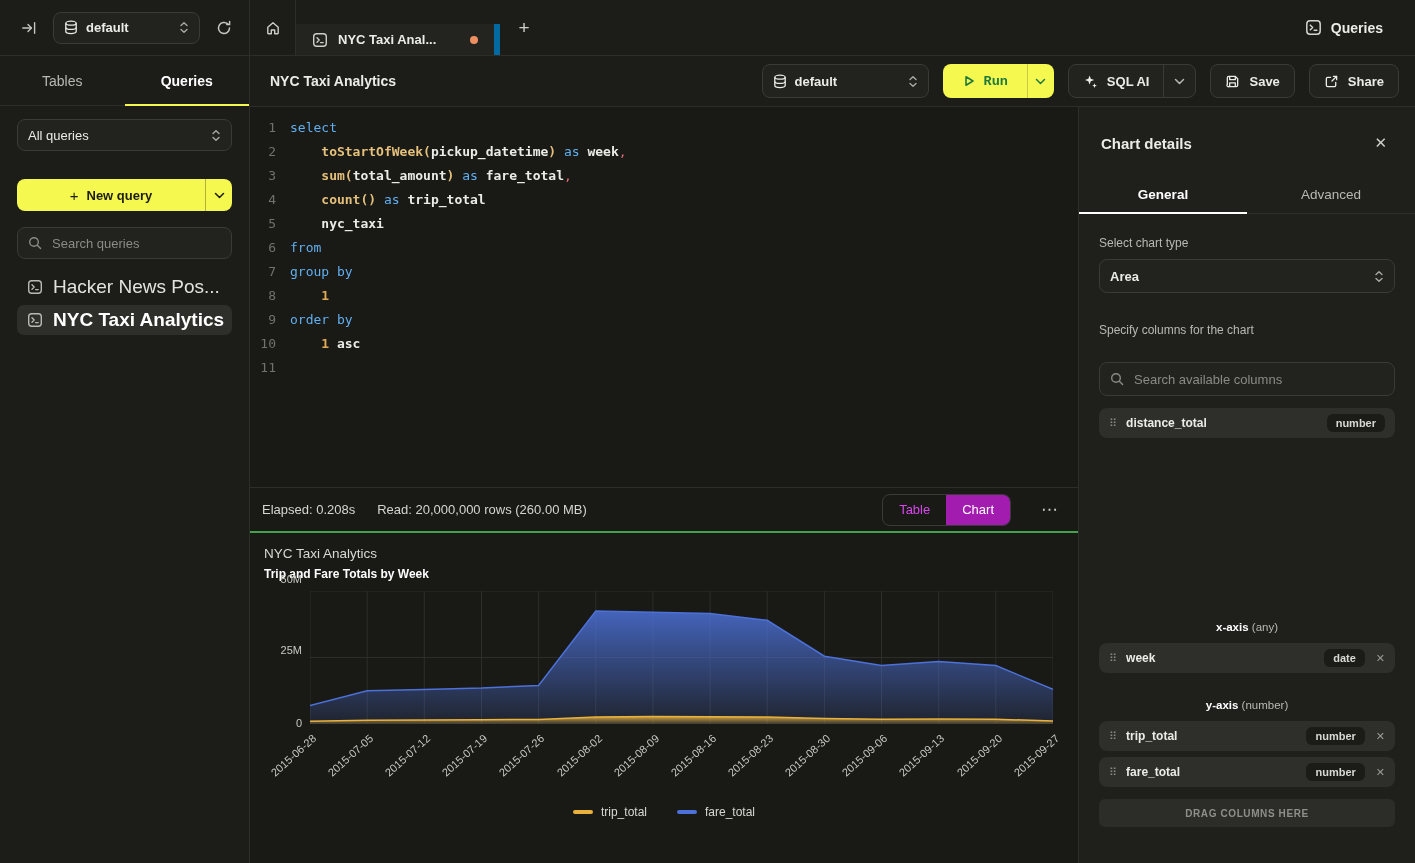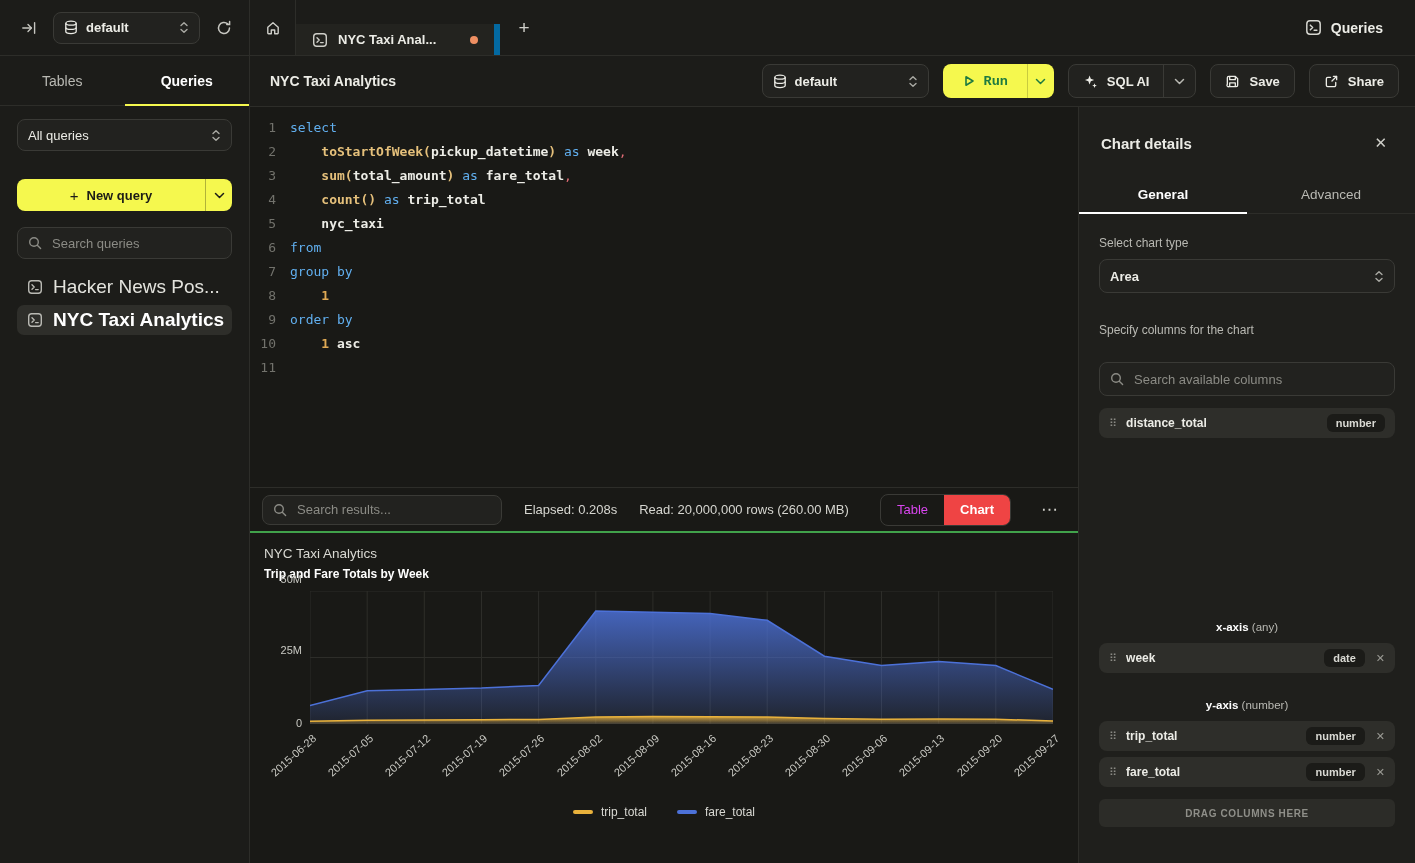--- a/index.html
+++ b/index.html
@@ -79,21 +79,21 @@
   .tk-pu { color: #e06c75; }
   .tk-nu { color: #e0aa55; font-weight: 700; }
   .tk-pl { color: #ecece6; }
 
   
   .results-toolbar { height: 44px; flex: 0 0 auto; display: flex; align-items: center; gap: 22px; padding: 0 12px; border-top: 1px solid #2d2d29; }
   .results-search { width: 240px; height: 30px; margin-top: 0; flex: 0 0 auto; }
   .stat { font-size: 13px; color: #d6d6d0; white-space: nowrap; }
   .view-toggle { margin-left: auto; display: flex; height: 32px; border: 1px solid #3a3a36; border-radius: 8px; overflow: hidden; flex: 0 0 auto; }
   .view-btn { display: flex; align-items: center; padding: 0 16px; font-size: 13px; color: #d946ef; cursor: pointer; background: transparent; border: none; font-family: inherit; }
-  .view-btn.active { background: #ef4444; color: #ffffff; font-weight: 700; }
+  .view-btn.active { background: #a21caf; color: #ffffff; font-weight: 400; }
   .more-btn { font-size: 17px; color: #cfcfc9; padding: 0 8px; cursor: pointer; background: none; border: none; font-family: inherit; }
   .green-divider { height: 2px; background: var(--divider-green, #41a24b); flex: 0 0 auto; cursor: row-resize; }
 
   
   .chart-section { position: relative; height: 330px; flex: 0 0 auto; background: #191916; }
   .chart-title { position: absolute; left: 14px; top: 13px; font-size: 13.5px; color: #d9d9d3; }
   .chart-subtitle { position: absolute; left: 14px; top: 34px; font-size: 12px; font-weight: 700; color: #ffffff; }
   .plot { position: absolute; left: 60px; top: 58px; width: 743px; height: 133px; }
   .ytick { position: absolute; left: 4px; width: 48px; text-align: right; font-size: 11px; color: #c9c9c3; }
   .xlabels { position: absolute; left: 60px; top: 197px; width: 743px; height: 78px; }
@@ -355,29 +355,20 @@
                 <div class="code-line"><span class="tk-pl">    </span><span class="tk-fn">count()</span><span class="tk-kw"> as </span><span class="tk-id">trip_total</span></div>
                 <div class="code-line"><span class="tk-pl">    </span><span class="tk-id">nyc_taxi</span></div>
                 <div class="code-line"><span class="tk-kw">from</span></div>
                 <div class="code-line"><span class="tk-kw">group by</span></div>
                 <div class="code-line"><span class="tk-pl">    </span><span class="tk-nu">1</span></div>
                 <div class="code-line"><span class="tk-kw">order by</span></div>
                 <div class="code-line"><span class="tk-pl">    </span><span class="tk-nu">1</span><span class="tk-id"> asc</span></div>
               </div>
           </div>
           <div class="results-toolbar">
-            <div class="search-box results-search">
-              <span>
-                <svg width="14" height="14" viewBox="0 0 14 14" fill="none" stroke="currentColor" stroke-width="1.4" stroke-linecap="round">
-                    <circle cx="6" cy="6" r="4.3"></circle>
-                    <path d="M9.3 9.3 12.6 12.6"></path>
-                  </svg>
-              </span>
-              <input placeholder="Search results..." style="">
-            </div>
             <span class="stat">Elapsed: 0.208s</span>
             <span class="stat">Read: 20,000,000 rows (260.00 MB)</span>
             <div class="view-toggle">
               <button class="view-btn">Table</button>
               <button class="view-btn active">Chart</button>
             </div>
             <button class="more-btn">⋯</button>
           </div>
           <div class="green-divider"></div>
           <div class="chart-section">

